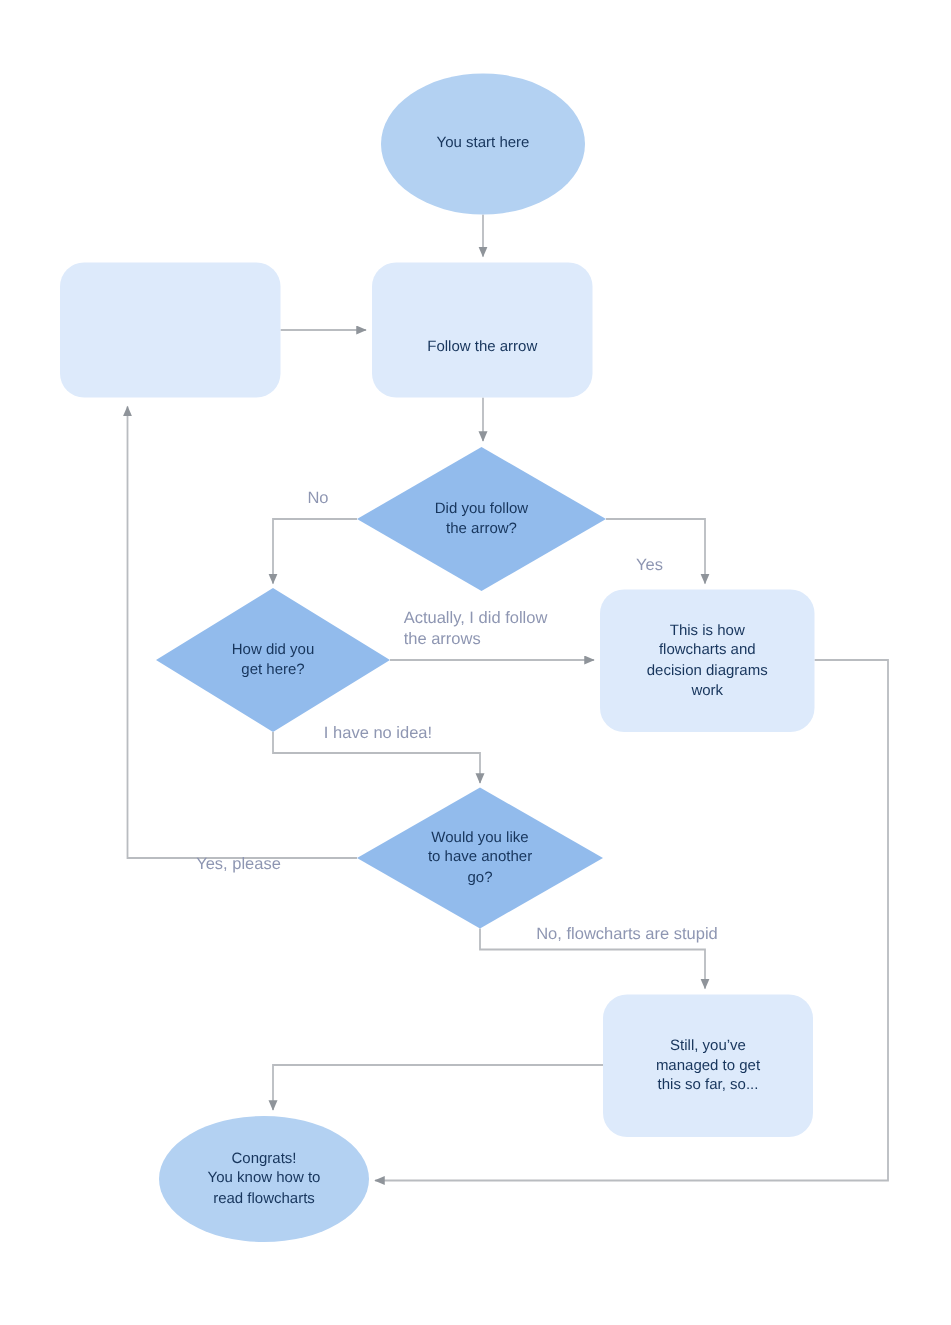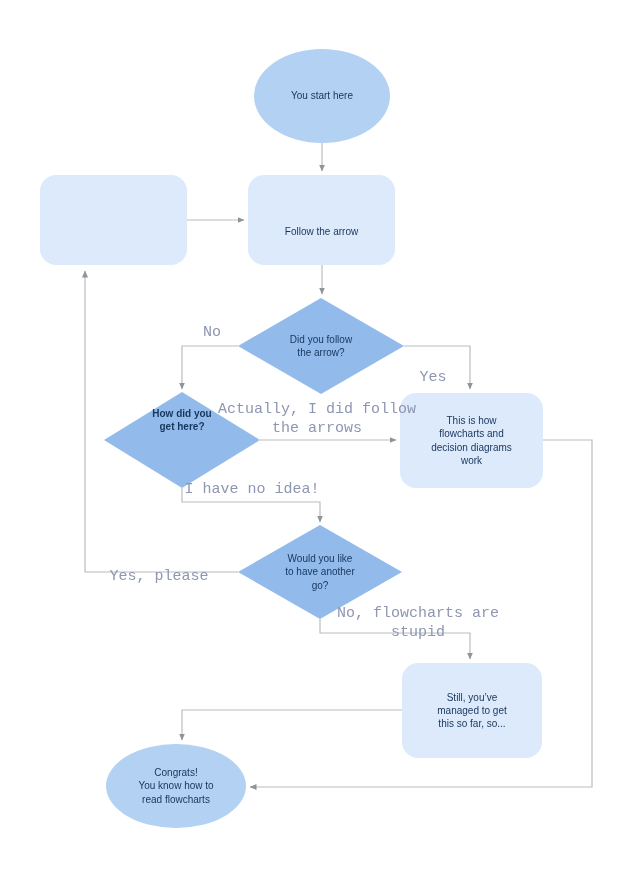--- a/index.html
+++ b/index.html
@@ -18,25 +18,23 @@
     color:#17355c;
     font-size:10px;line-height:1.32;
     font-weight:500;
     white-space:pre-line;
     pointer-events:none;
   }
   .edge-label{
     position:absolute;
     transform:translate(-50%,-50%);
     color:#8e96b2;
-    font-size:15px;line-height:1.25;
-    text-align:center;
+    font-size:11px;line-height:1.25;
     white-space:pre-line;
     pointer-events:none;
-    font-family:Liberation Mono, monospace;
   }
 </style>
 </head>
 <body>
 
 <div class="canvas">
 
   <svg width="634" height="883" viewBox="0 0 634 883">
     <defs>
       <marker id="arrow" markerWidth="9" markerHeight="8" refX="6.5" refY="3" orient="auto" markerUnits="userSpaceOnUse">
@@ -68,21 +66,21 @@
       <polygon points="320,525 402,572 320,619 238,572" fill="#92bbec"></polygon>
       <rect x="402" y="663" width="140" height="95" rx="16" fill="#ddeafb"></rect>
       <ellipse cx="176" cy="786" rx="70" ry="42" fill="#b3d1f2"></ellipse>
     </g>
   </svg>
 
   <div class="node-label" style="left:254px;top:49px;width:136px;height:94px;">You start here</div>
   <div class="node-label" style="left:248px;top:175px;width:147px;height:90px;margin-top:12px;">Follow the arrow</div>
   <div class="node-label" style="left:238px;top:298px;width:166px;height:96px;">Did you follow
 the arrow?</div>
-  <div class="node-label" style="left:104px;top:372px;width:156px;height:96px;font-weight:bold;">How did you
+  <div class="node-label" style="left:104px;top:392px;width:156px;height:96px;">How did you
 get here?</div>
   <div class="node-label" style="left:400px;top:393px;width:143px;height:95px;">This is how
 flowcharts and
 decision diagrams
 work</div>
   <div class="node-label" style="left:402px;top:663px;width:140px;height:95px;">Still, you’ve
 managed to get
 this so far, so...</div>
   <div class="node-label" style="left:238px;top:525px;width:164px;height:94px;">Would you like
 to have another

